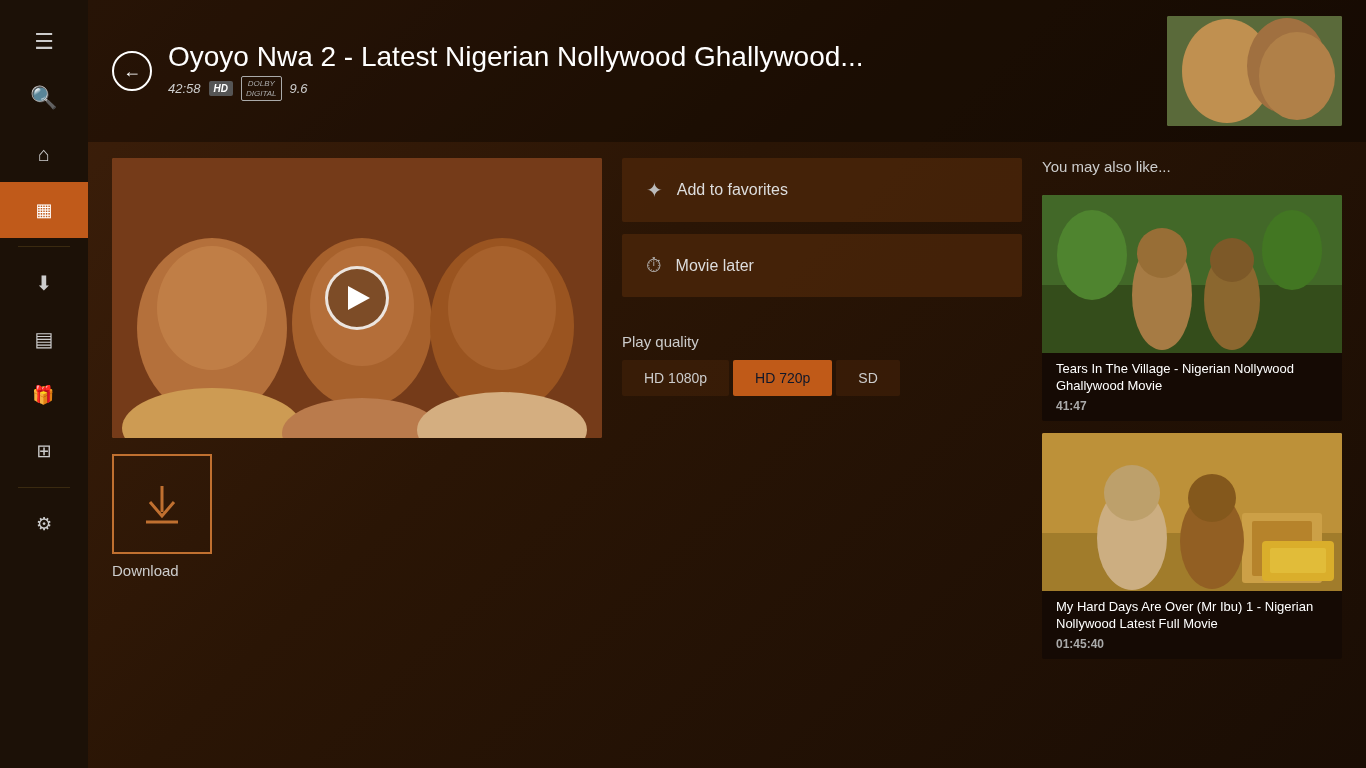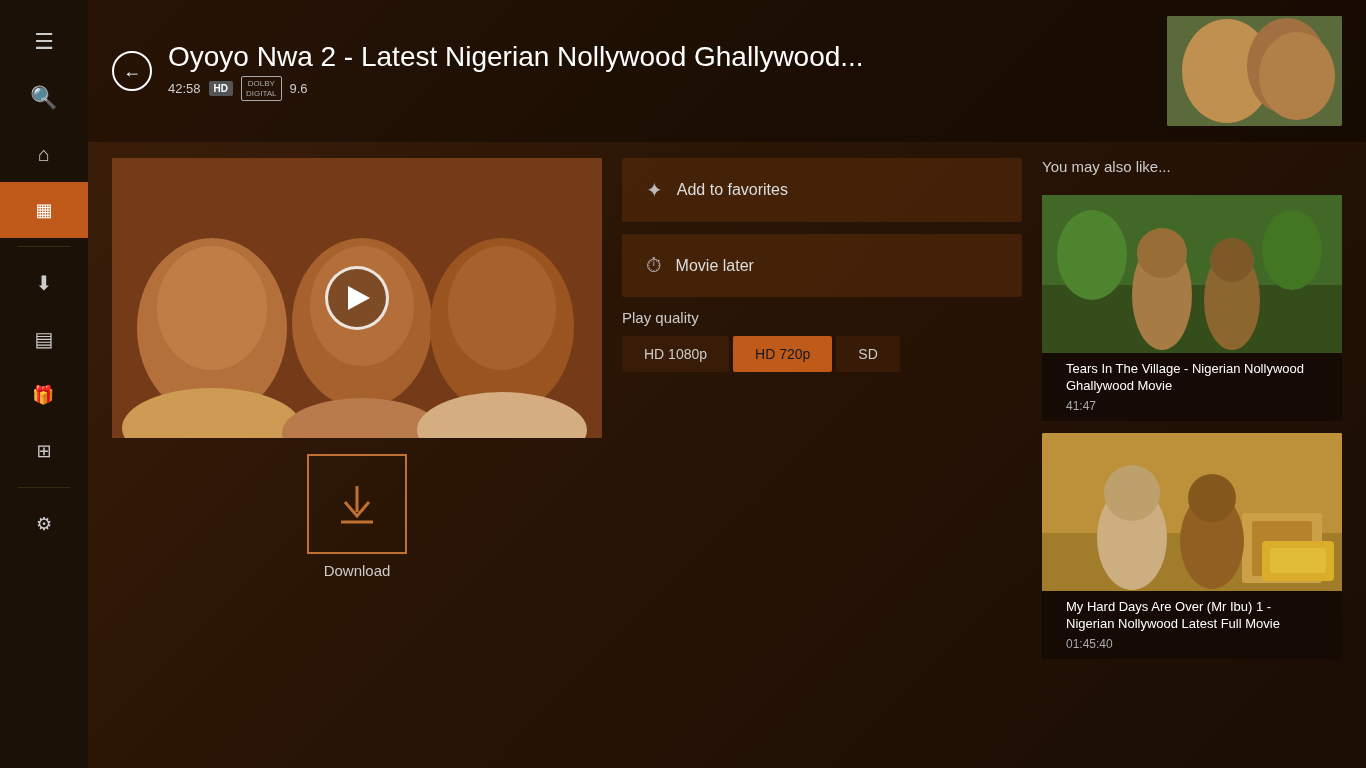--- a/index.html
+++ b/index.html
@@ -86,20 +86,21 @@
       overflow: hidden;
       text-overflow: ellipsis;
     }
     .header-meta {
       display: flex;
       align-items: center;
       gap: 8px;
       font-size: 13px;
       color: #ccc;
       margin-top: 3px;
+      font-style: italic;
     }
     .header-info {
       display: flex;
       flex-direction: column;
       flex: 1;
     }
     .badge {
       background: #555;
       color: #fff;
       font-size: 10px;
@@ -198,21 +199,20 @@
       border-style: solid;
       border-width: 12px 0 12px 22px;
       border-color: transparent transparent transparent #fff;
       margin-left: 4px;
     }
 
     
     .download-section {
       display: flex;
       flex-direction: column;
-      align-items: center;
       gap: 8px;
     }
     .download-btn {
       width: 100px;
       height: 100px;
       border: 2px solid #c07030;
       display: flex;
       align-items: center;
       justify-content: center;
       cursor: pointer;
@@ -243,21 +243,21 @@
       align-items: center;
       gap: 14px;
       border-radius: 2px;
     }
     .action-icon {
       font-size: 20px;
       color: #bbb;
     }
 
     .play-quality {
-      margin-top: 0;
+      margin-top: 24px;
     }
     .play-quality-label {
       font-size: 15px;
       color: #ccc;
       margin-bottom: 10px;
     }
     .quality-buttons {
       display: flex;
       gap: 4px;
     }
@@ -293,32 +293,33 @@
       overflow: hidden;
       background: #2a1508;
     }
     .related-thumb {
       width: 100%;
       height: 158px;
       overflow: hidden;
       position: relative;
     }
     .related-info {
-      padding: 8px 24px;
+      padding: 8px 14px;
       background: rgba(0,0,0,0.5);
     }
     .related-title {
       font-size: 13px;
       color: #fff;
       line-height: 1.3;
       margin-bottom: 4px;
     }
     .related-duration {
       font-size: 12px;
       color: #aaa;
+      font-weight: bold;
     }
 
     
     .thumb1-bg {
       width: 100%;
       height: 100%;
       background: linear-gradient(180deg, #6a9a40 0%, #4a7a20 40%, #5a6030 70%, #3a4020 100%);
       position: relative;
       display: flex;
       align-items: center;

